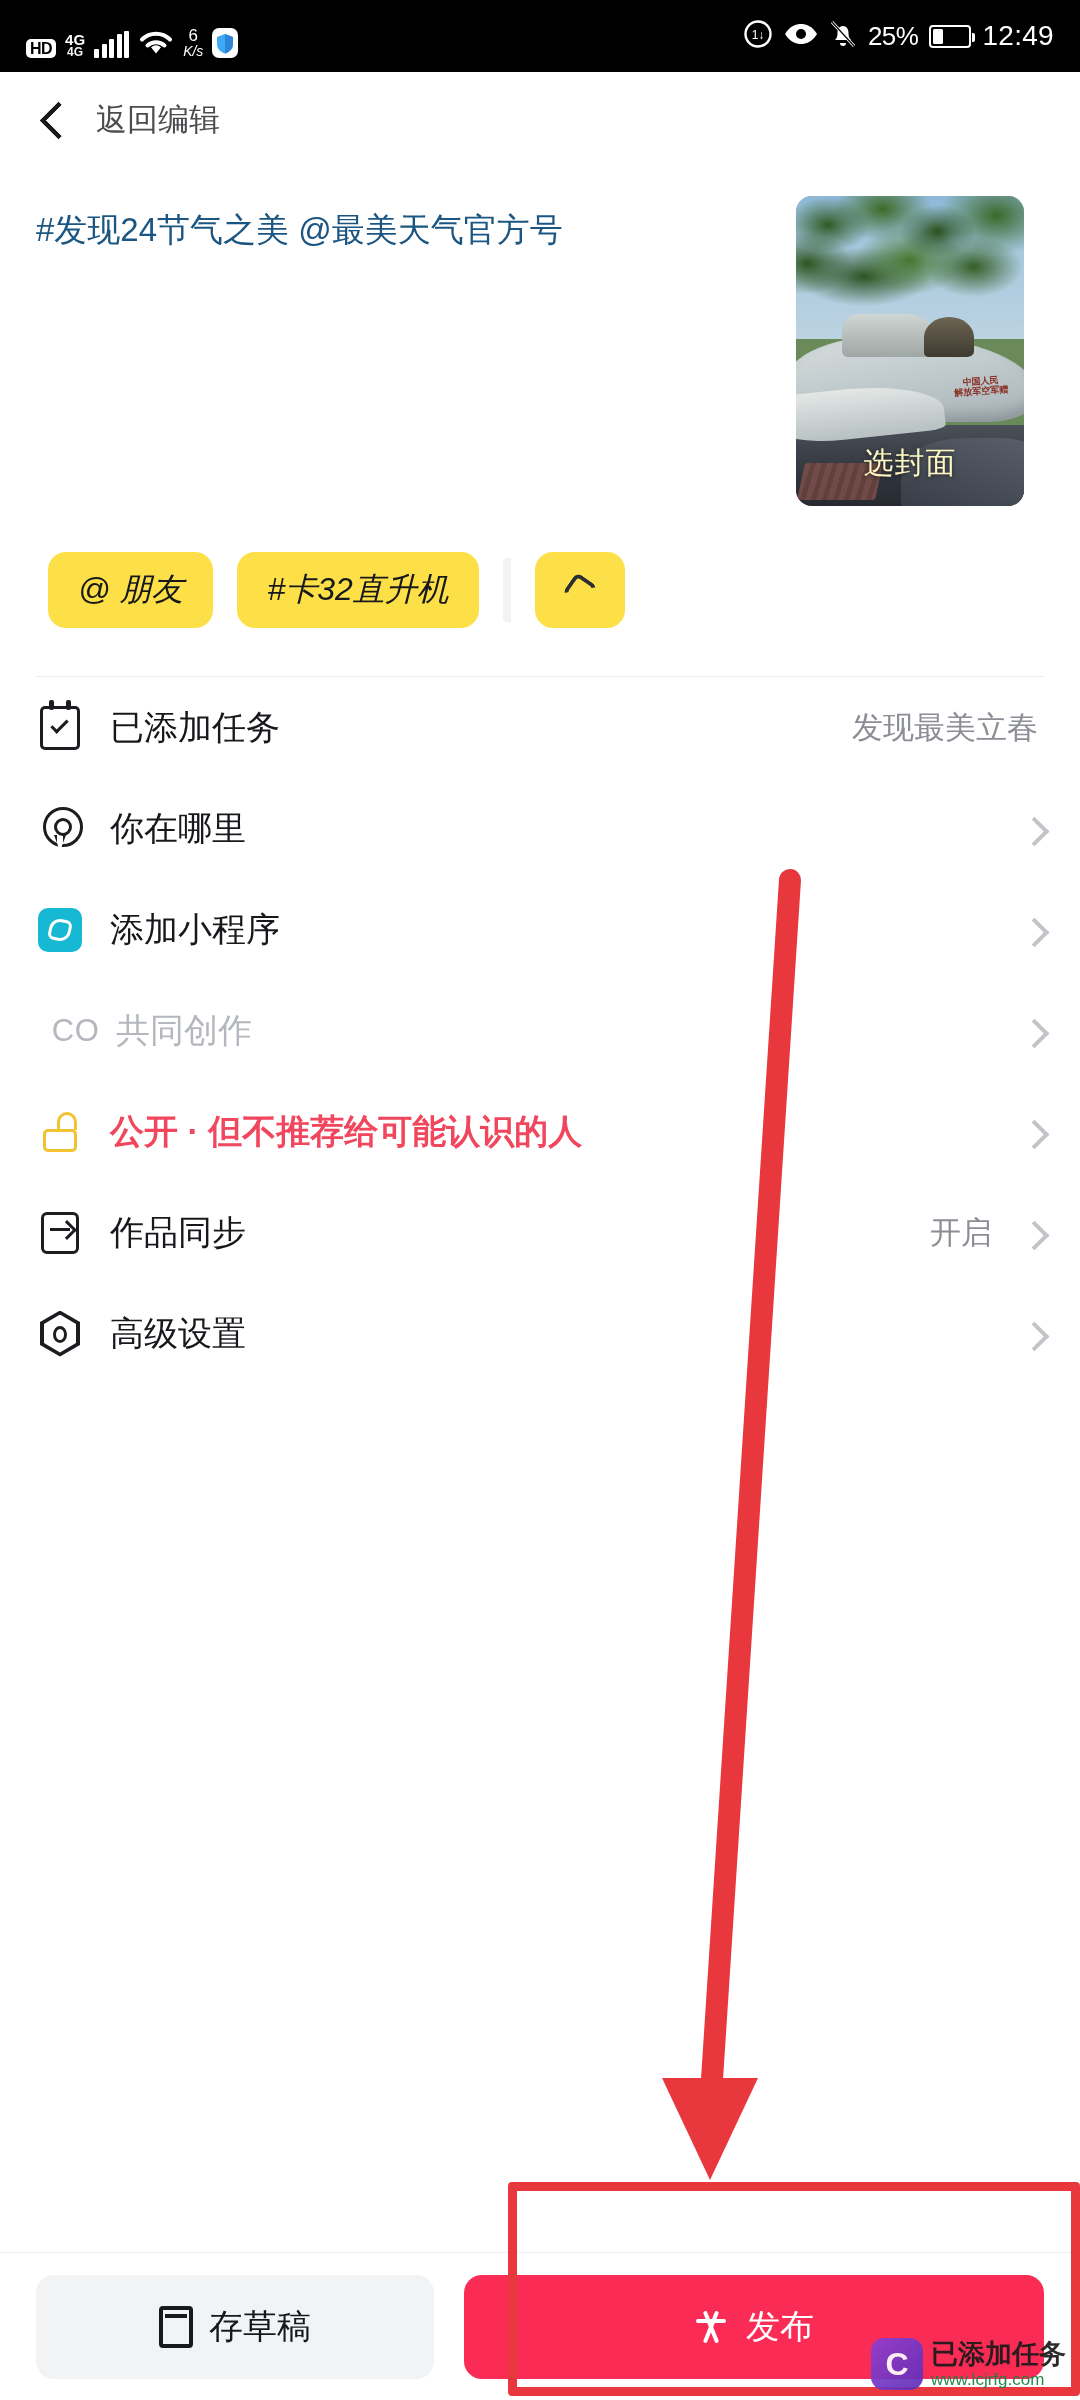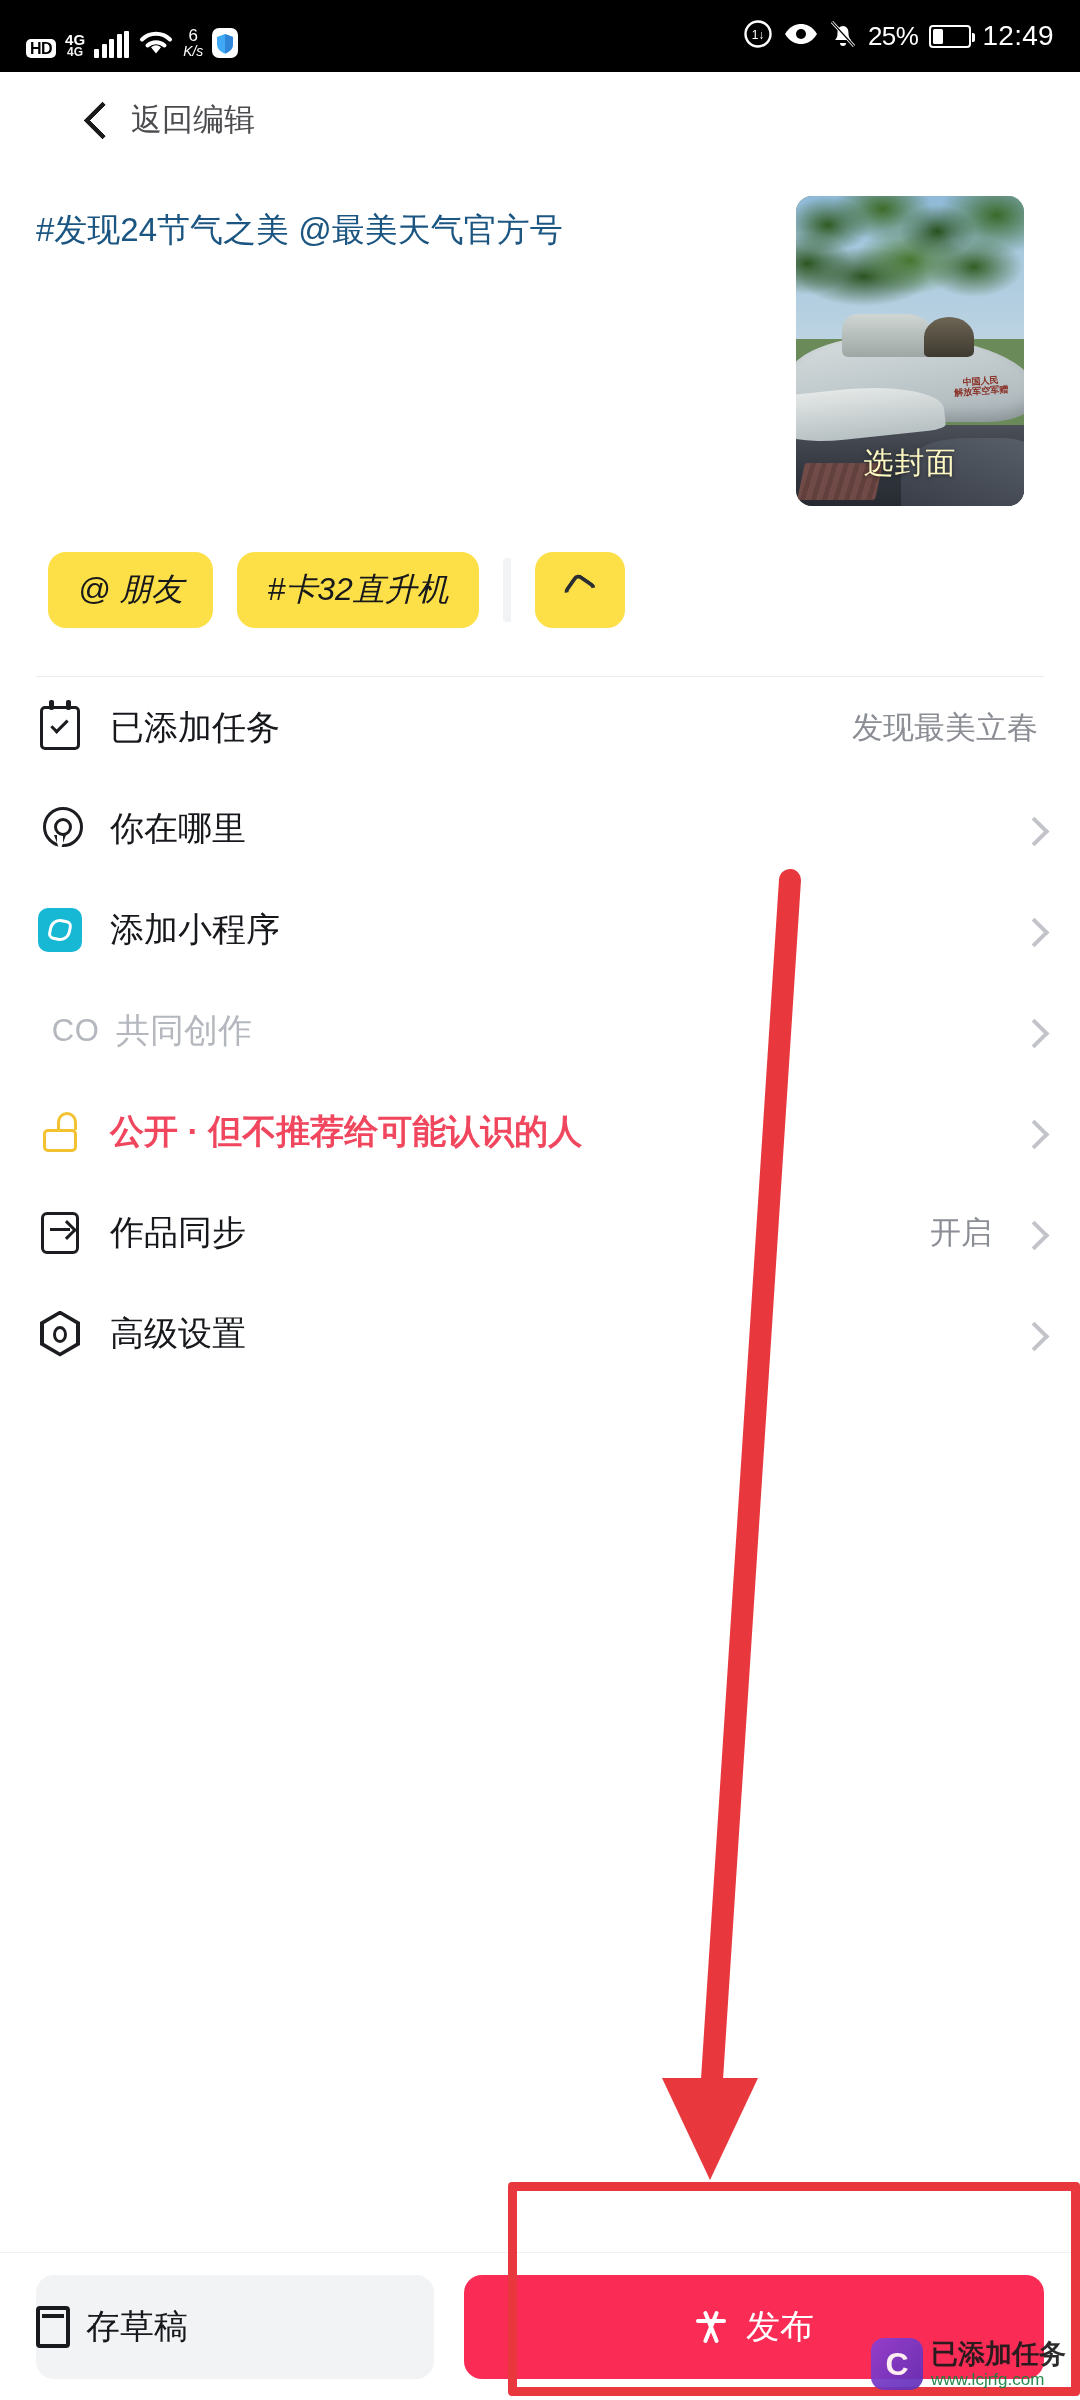--- a/index.html
+++ b/index.html
@@ -40,21 +40,21 @@
     width:26px;height:30px;background:#fff;border-radius:7px;
     display:flex;align-items:center;justify-content:center;
   }
   .battpct{ font-size:26px; letter-spacing:-.5px; }
   .battery{ width:42px;height:23px;border:2.5px solid #fff;border-radius:4px;position:relative;}
   .battery::after{content:"";position:absolute;right:-6px;top:6px;width:3.5px;height:9px;background:#fff;border-radius:0 2px 2px 0;}
   .battery .fill{position:absolute;left:2px;top:2px;bottom:2px;width:25%;background:#fff;border-radius:1.5px;}
   .clock{ font-size:28px; letter-spacing:.3px; }
 
   
-  .navbar{ height:96px; display:flex; align-items:center; padding-left:36px; gap:17px;margin-left:44px;}
+  .navbar{ height:96px; display:flex; align-items:center; padding-left:36px; gap:26px;}
   .back-chev{ width:34px; height:34px; position:relative; }
   .back-chev::before{
     content:""; position:absolute; left:9px; top:4px;
     width:22px;height:22px;border-left:5px solid #1a1a1a;border-bottom:5px solid #1a1a1a;
     transform:rotate(45deg); border-radius:1px;
   }
   .nav-title{ font-size:31px; color:#4c4c50; }
 
   
   .compose{ display:flex; padding:28px 56px 0 36px; gap:20px; }
@@ -191,21 +191,21 @@
   .arrow-anno{ position:absolute; left:0; top:0; width:1080px; height:2400px; pointer-events:none; }
 
   
   .bottombar{
     position:absolute; left:0; bottom:0; width:1080px; height:148px;
     background:#fff; display:flex; align-items:center; padding:0 36px; gap:30px;
     border-top:1px solid #f0f0f2;
   }
   .btn-draft{
     flex:0 0 398px; height:104px; background:#f2f3f5; border-radius:18px;
-    display:flex; align-items:center; gap:16px;
+    display:flex; align-items:center; justify-content:center; gap:16px;
     font-size:34px; color:#16181c;
   }
   .ic-draft{ width:34px;height:42px;border:4px solid #17191d;border-radius:4px;position:relative; }
   .ic-draft::before{content:"";position:absolute;left:2px;top:4px;width:22px;height:4px;background:#17191d;}
   .pub-wrap{ flex:1; display:flex; align-items:center; justify-content:center; }
   .btn-publish{
     width:100%; height:104px; background:#fa2c55; border-radius:18px;
     display:flex; align-items:center; justify-content:center; gap:18px;
     color:#fff; font-size:34px;
   }

